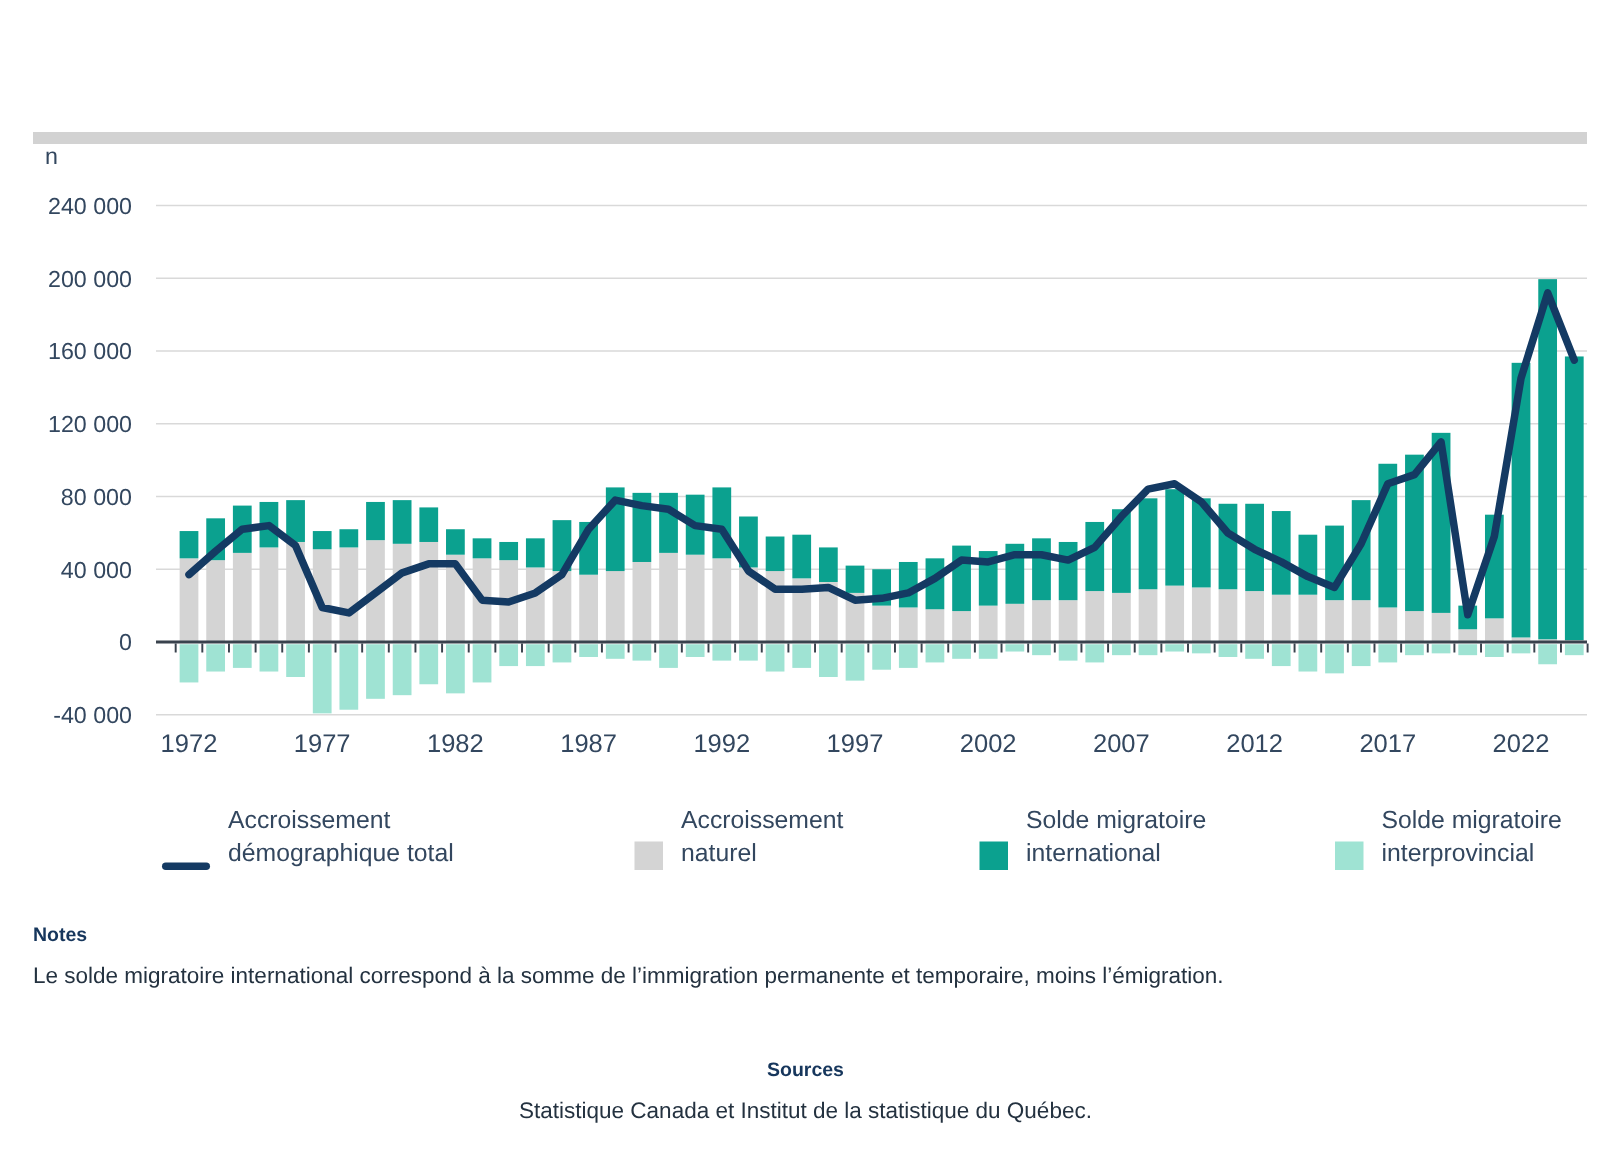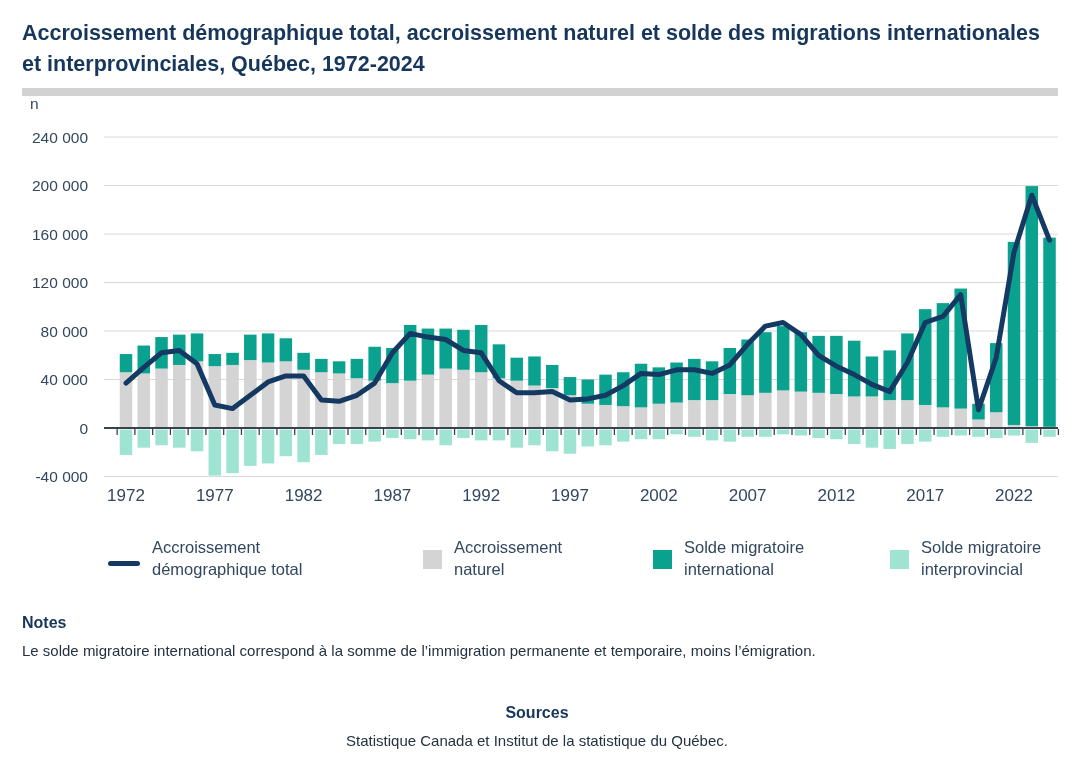--- a/index.html
+++ b/index.html
@@ -3,39 +3,35 @@
 <meta charset="utf-8">
 <style>
   html,body{margin:0;padding:0;background:#ffffff;}
   #page{position:relative;width:1080px;height:780px;background:#ffffff;
         font-family:"Liberation Sans","DejaVu Sans",sans-serif;overflow:hidden;}
   #title{position:absolute;left:22px;top:18px;width:1030px;
          font-size:21.5px;line-height:31px;font-weight:bold;color:#16365c;}
   #divider{position:absolute;left:22px;top:88px;width:1036px;height:8px;background:#d2d2d2;}
   #chart-wrap{position:absolute;left:0;top:95px;width:1080px;height:430px;}
   #legend{position:absolute;left:0;top:536px;width:1080px;height:62px;font-size:16.5px;color:#33475f;}
-  .legend-item{position:absolute;top:0;display:flex;align-items:center;}
+  .legend-item{position:absolute;top:0;display:flex;align-items:flex-end;}
   .swatch{width:19px;height:19px;margin-right:12px;margin-top:3px;flex:0 0 auto;}
   .swatch-line{width:32px;height:5px;border-radius:2.5px;margin-right:12px;margin-top:10px;flex:0 0 auto;}
   .legend-label{line-height:22px;}
   #notes-block,#sources-block{position:absolute;left:22px;color:#243240;font-size:15px;line-height:25px;}
   #notes-block{top:610px;width:1030px;}
   #sources-block{top:700px;width:1030px;text-align:center;}
-  .block-heading{font-weight:bold;color:#16365c;font-size:16px;margin-bottom:3px;}
+  .block-heading{font-weight:bold;color:#16365c;font-size:13px;margin-bottom:3px;}
   svg text{font-family:"Liberation Sans","DejaVu Sans",sans-serif;}
 </style>
 </head>
 <body>
 
 <div id="page">
 
-  <div id="title">
-    <span>Accroissement démographique total, accroissement naturel et solde des migrations internationales</span><br>
-    <span>et interprovinciales, Québec, 1972-2024</span>
-  </div>
 
   <div id="divider"></div>
 
   <div id="chart-wrap">
     <svg id="chart-svg" width="1080" height="430" viewBox="0 0 1080 430">
         <line x1="104" x2="1058" y1="42" y2="42" stroke="#d9d9d9" stroke-width="1"></line>
         <text x="88" y="47.5" text-anchor="end" font-size="15.5" fill="#33475f">240 000</text>
         <line x1="104" x2="1058" y1="90.5" y2="90.5" stroke="#d9d9d9" stroke-width="1"></line>
         <text x="88" y="96" text-anchor="end" font-size="15.5" fill="#33475f">200 000</text>
         <line x1="104" x2="1058" y1="139" y2="139" stroke="#d9d9d9" stroke-width="1"></line>

